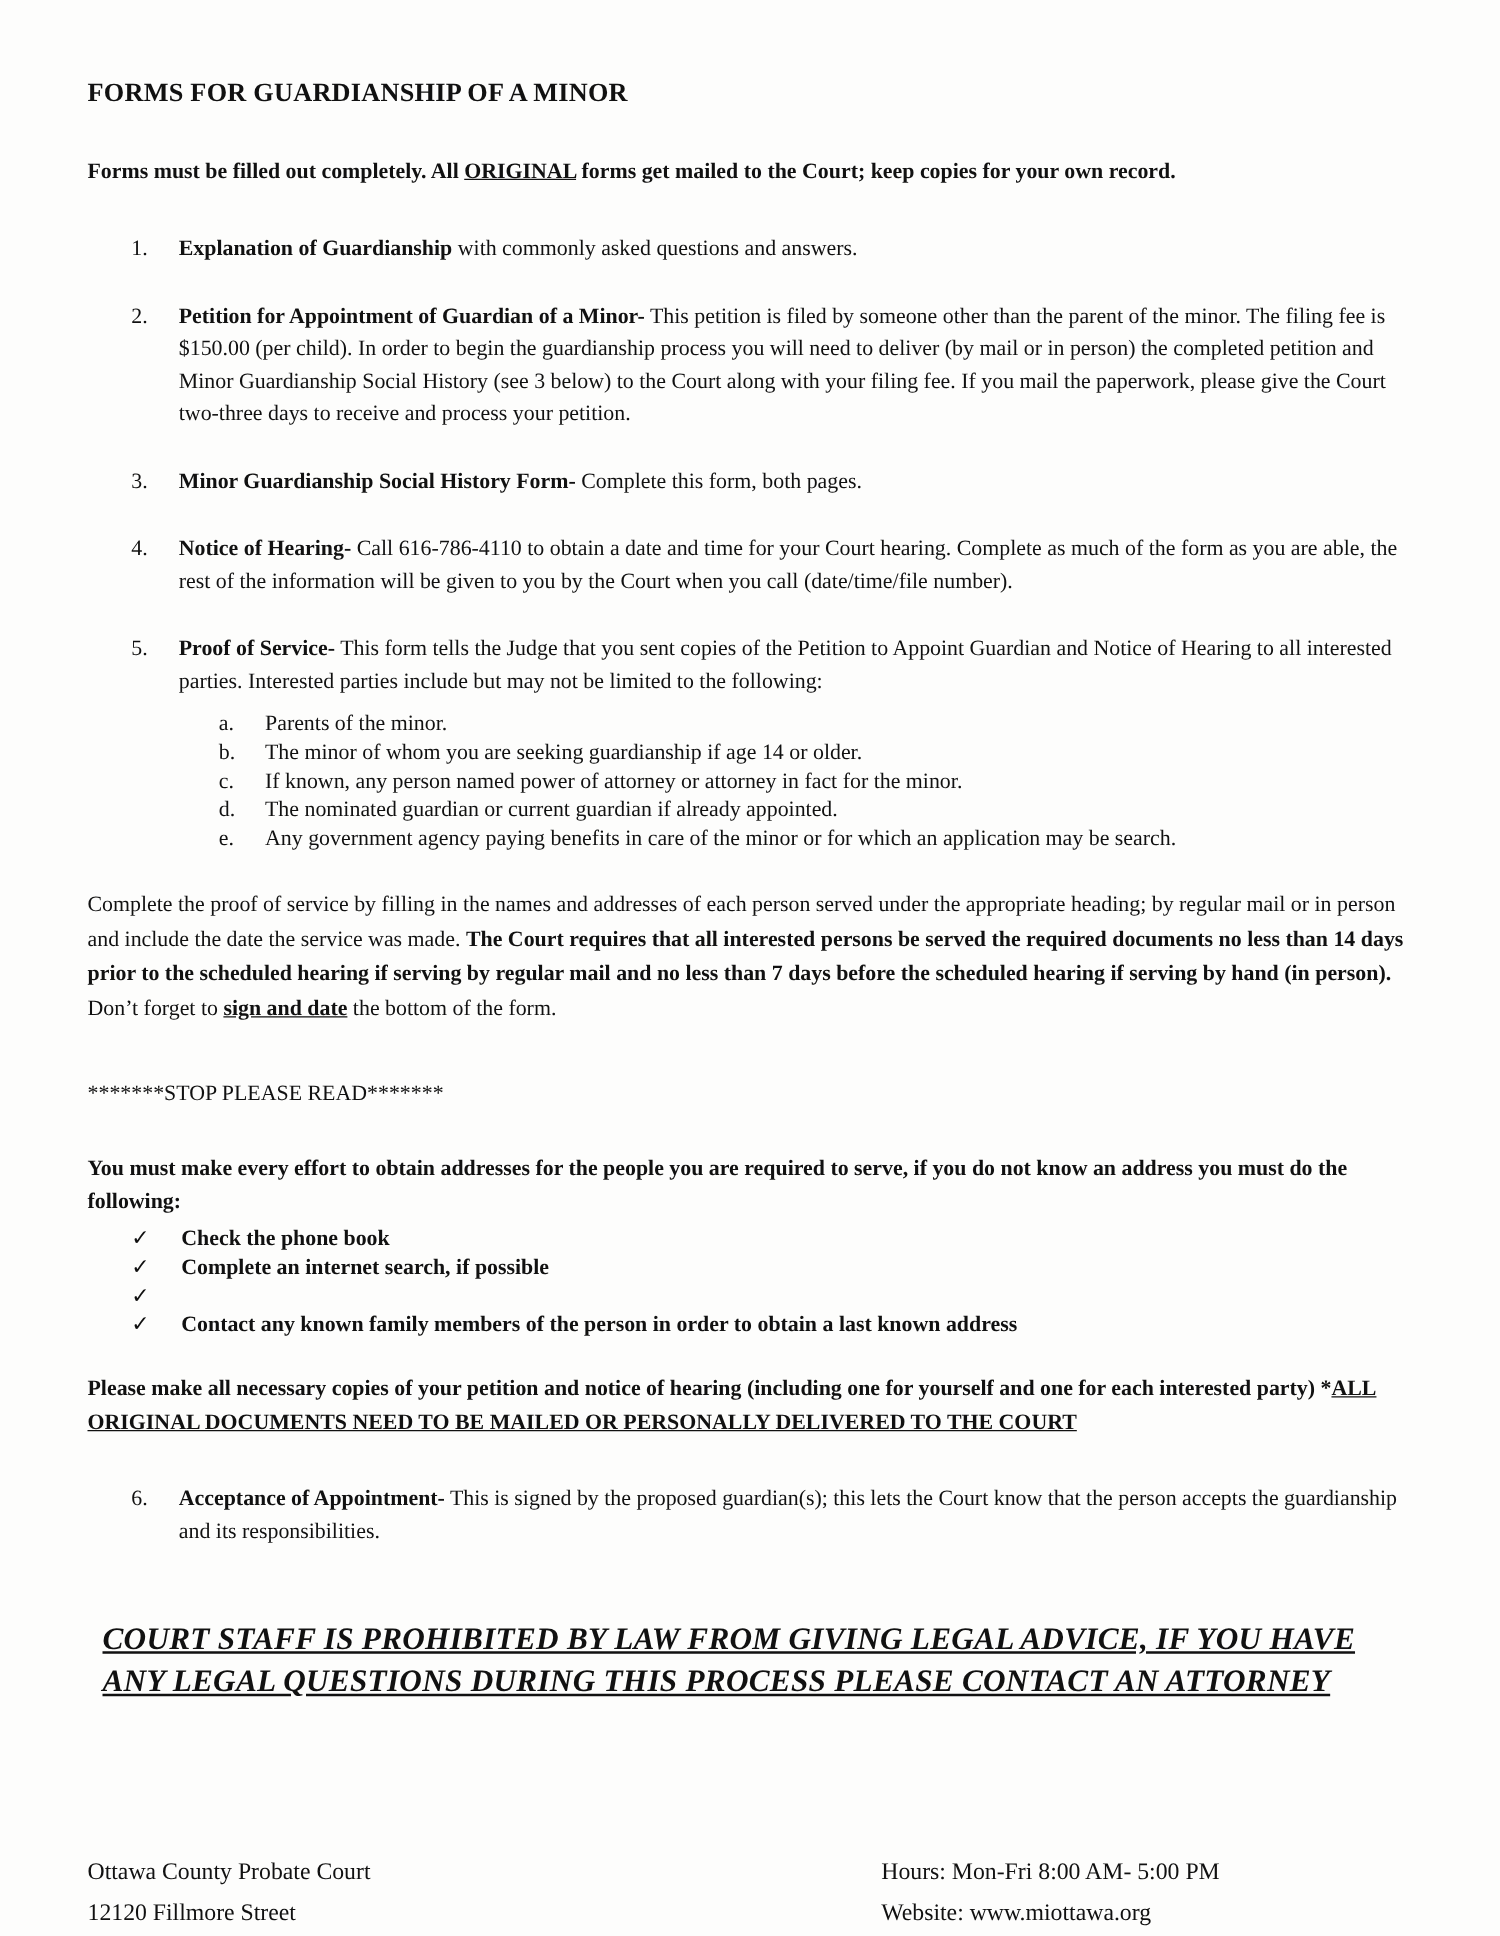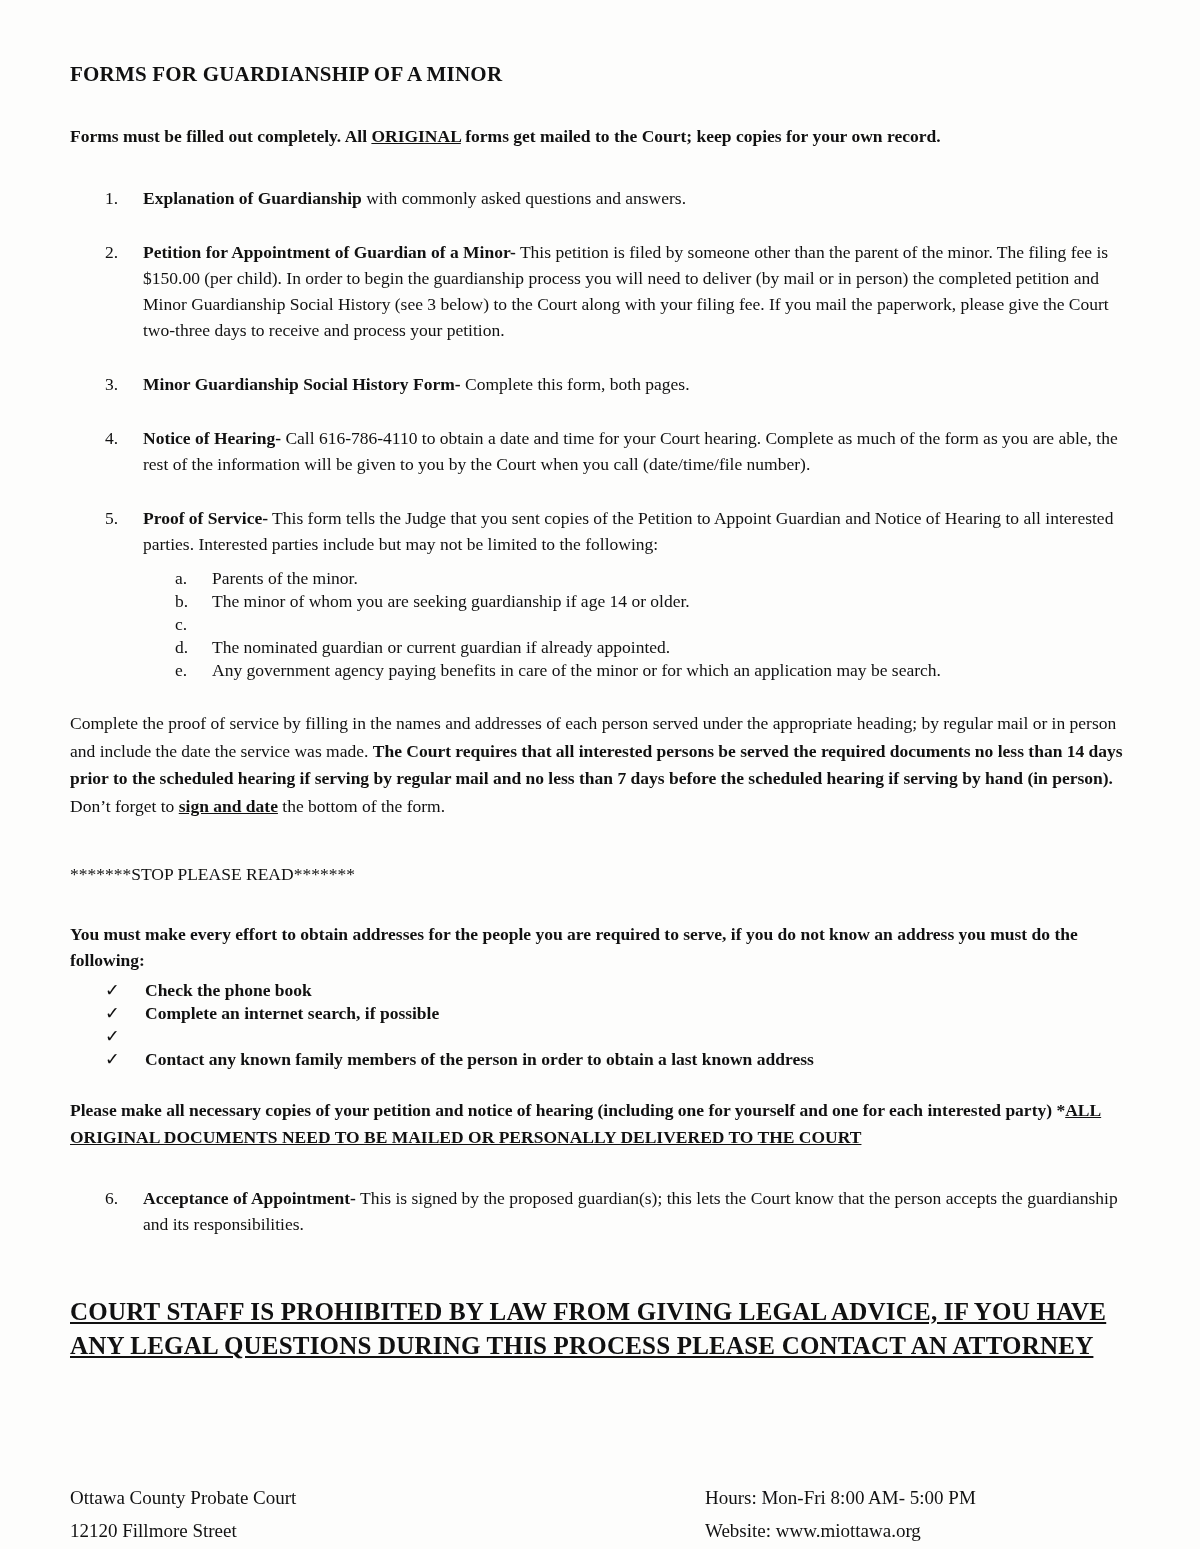--- a/index.html
+++ b/index.html
@@ -76,22 +76,23 @@
     font-weight: bold;
     font-size: 17.5px;
     line-height: 27px;
     margin-bottom: 34px;
   }
   .legal {
     font-weight: bold;
     font-size: 25px;
     line-height: 34px;
     text-decoration: underline;
-    margin: 58px 0 0 0;
+    margin: 58px 0 0 12px;
     letter-spacing: 0.2px;
+    font-style: italic;
   }
   .footer {
     display: flex;
     margin-top: 118px;
     font-size: 19px;
     line-height: 33px;
   }
   .footer .col-left { flex: 0 0 635px; }
   .footer .col-right { flex: 1 1 auto; }
 </style>
@@ -133,20 +134,21 @@
     <div class="sub-item">
       <span class="letter">a.</span>
       <span>Parents of the minor.</span>
     </div>
     <div class="sub-item">
       <span class="letter">b.</span>
       <span>The minor of whom you are seeking guardianship if age 14 or older.</span>
     </div>
     <div class="sub-item">
       <span class="letter">c.</span>
+      <span>If known, any person named power of attorney or attorney in fact for the minor.</span>
     </div>
     <div class="sub-item">
       <span class="letter">d.</span>
       <span>The nominated guardian or current guardian if already appointed.</span>
     </div>
     <div class="sub-item">
       <span class="letter">e.</span>
       <span>Any government agency paying benefits in care of the minor or for which an application may be search.</span>
     </div>
   </div>

